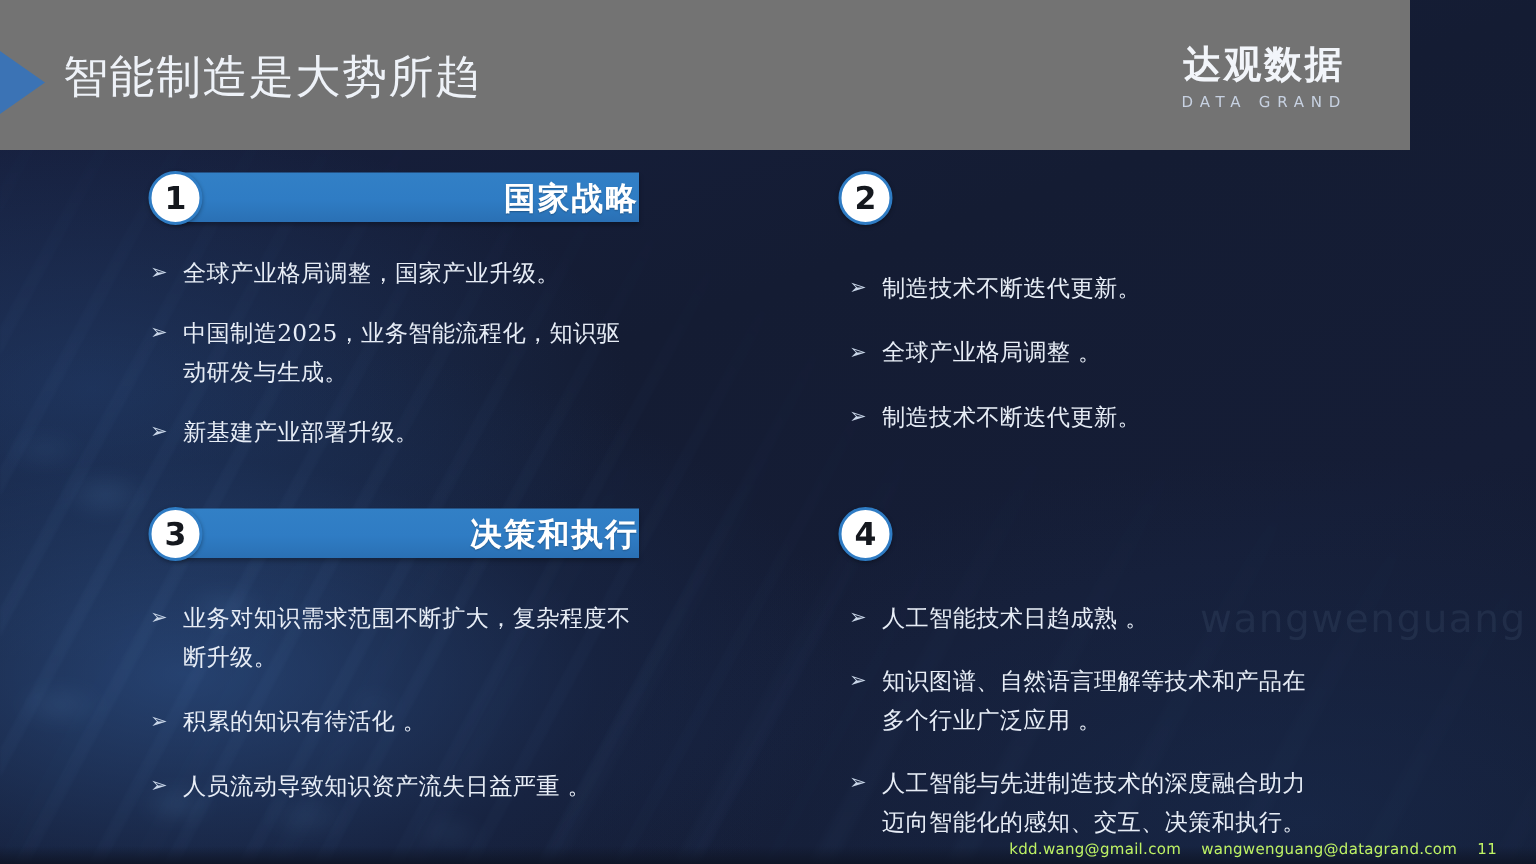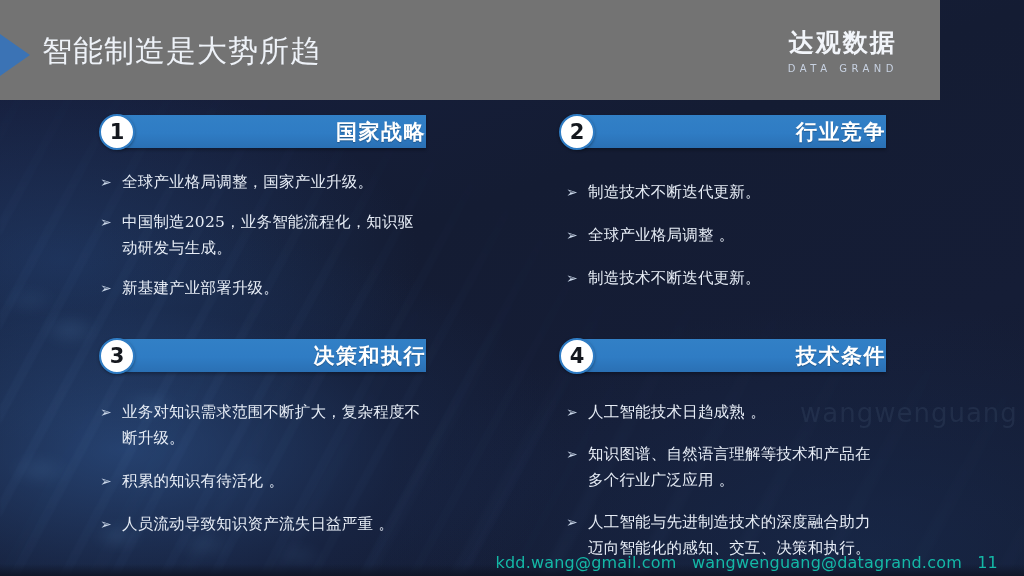--- a/index.html
+++ b/index.html
@@ -222,22 +222,22 @@
   .sec-4 .bullets { margin-top: 24px; margin-left: 10px; }
   .sec-2 .bullet, .sec-3 .bullet { margin-bottom: 17px; }
   .sec-4 .bullet { margin-bottom: 16px; }
   .sec-4 .bullet-text, .sec-2 .bullet-text { width: 330px; }
 
   
   .footer {
     position: absolute;
     right: 26px;
     bottom: 4px;
-    font-size: 16px;
-    color: #14b8a6;
+    font-size: 10px;
+    color: #bef264;
     font-family: "DejaVu Sans", sans-serif;
     letter-spacing: 0.2px;
     white-space: nowrap;
   }
   .footer span { margin-left: 10px; }
   .footer span:first-child { margin-left: 0; }
 </style>
 </head>
 <body>
 
@@ -277,23 +277,20 @@
       </div>
       <div class="bullet">
         <span class="bullet-marker">➢</span>
         <span class="bullet-text">新基建产业部署升级。</span>
       </div>
     </div>
   </div>
 
   <div class="section sec-2">
     <div class="sec-head">
-      <div class="sec-bar">
-        <div class="sec-bar-label">行业竞争</div>
-      </div>
       <div class="sec-badge">2</div>
     </div>
     <div class="bullets">
       <div class="bullet">
         <span class="bullet-marker">➢</span>
         <span class="bullet-text">制造技术不断迭代更新。</span>
       </div>
       <div class="bullet">
         <span class="bullet-marker">➢</span>
         <span class="bullet-text">全球产业格局调整 。</span>
@@ -323,23 +320,20 @@
       </div>
       <div class="bullet">
         <span class="bullet-marker">➢</span>
         <span class="bullet-text">人员流动导致知识资产流失日益严重 。</span>
       </div>
     </div>
   </div>
 
   <div class="section sec-4">
     <div class="sec-head">
-      <div class="sec-bar">
-        <div class="sec-bar-label">技术条件</div>
-      </div>
       <div class="sec-badge">4</div>
     </div>
     <div class="bullets">
       <div class="bullet">
         <span class="bullet-marker">➢</span>
         <span class="bullet-text">人工智能技术日趋成熟 。</span>
       </div>
       <div class="bullet">
         <span class="bullet-marker">➢</span>
         <span class="bullet-text">知识图谱、自然语言理解等技术和产品在多个行业广泛应用 。</span>

